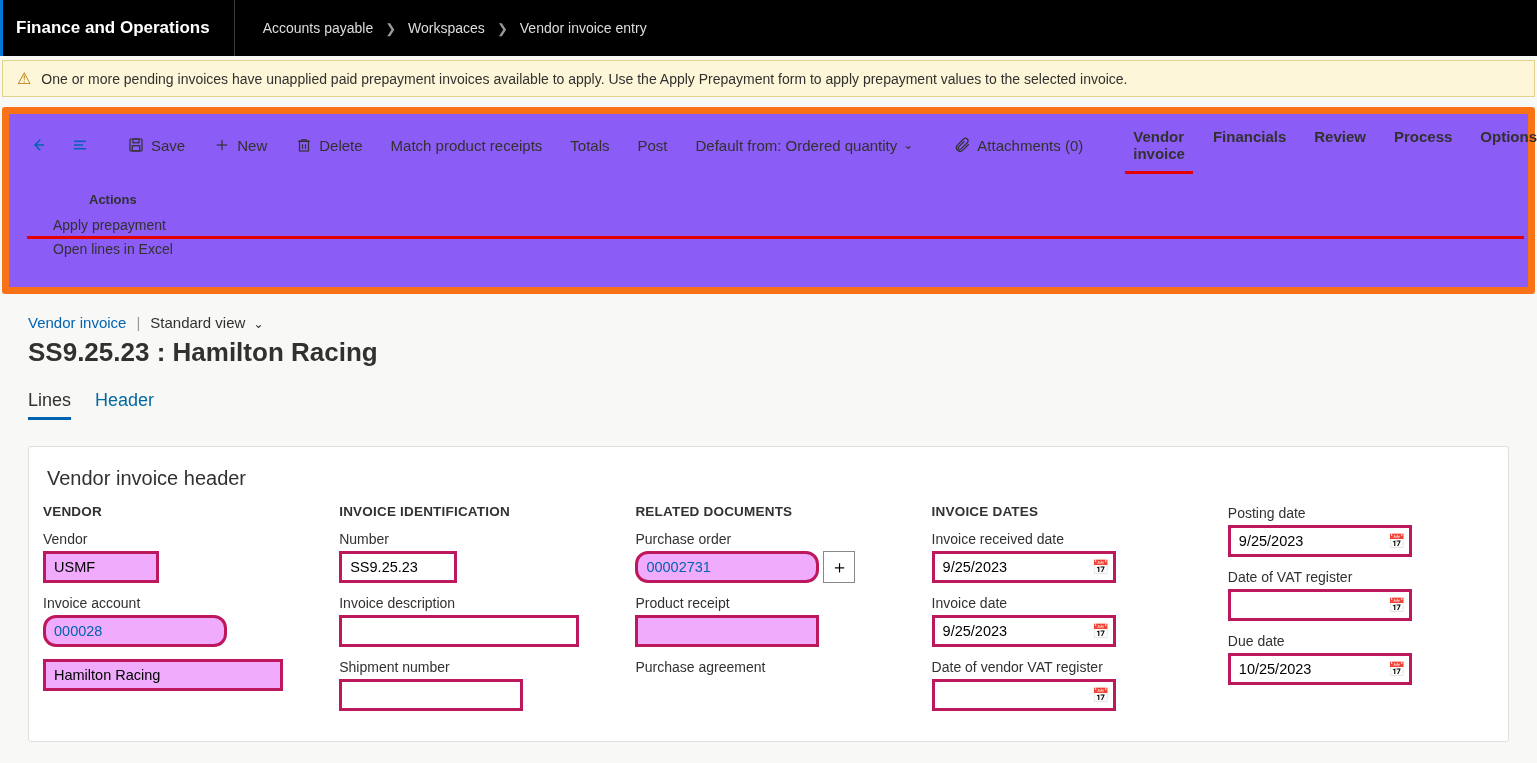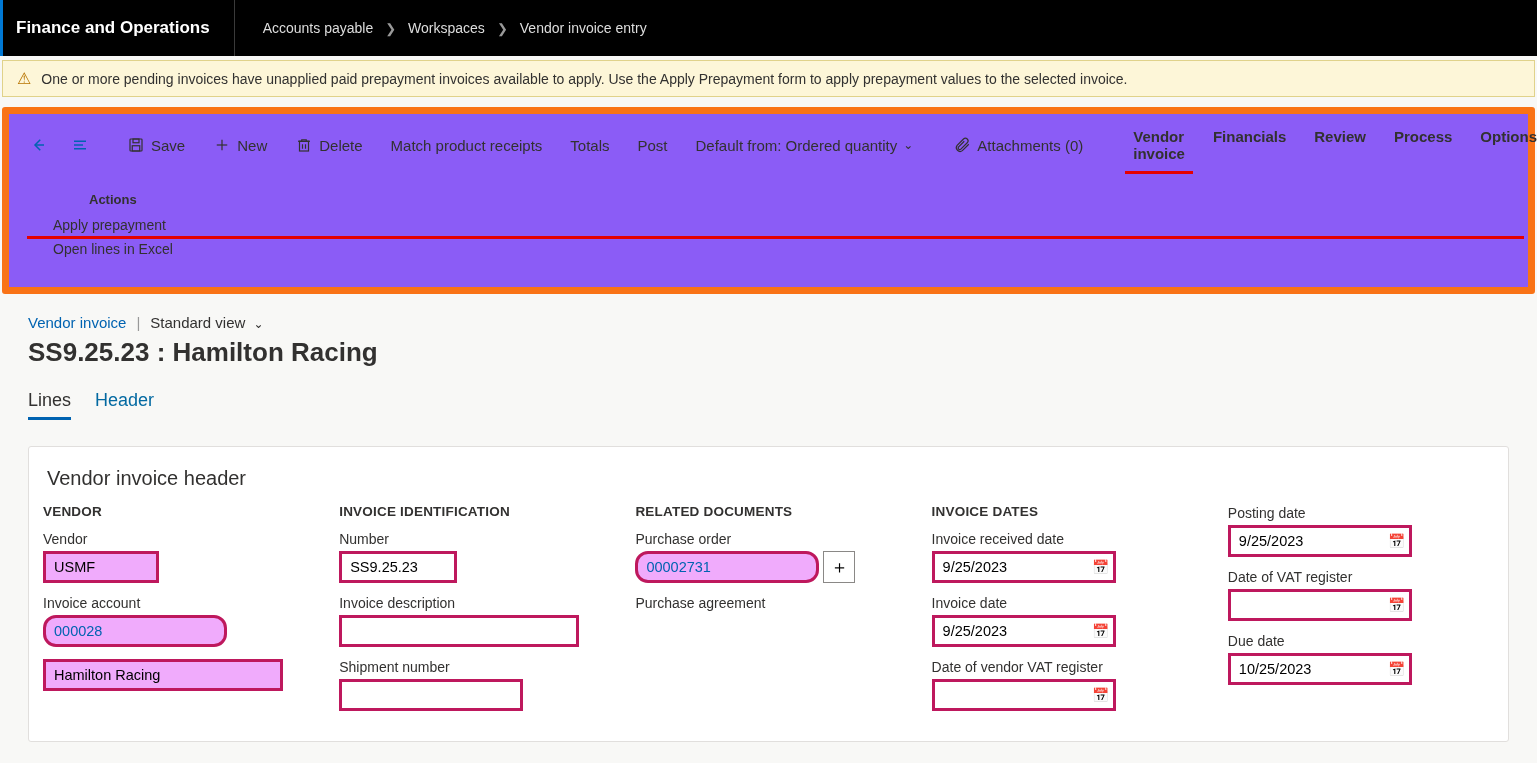--- a/index.html
+++ b/index.html
@@ -213,20 +213,24 @@
         <div class="fld">
           <label class="fld-label">Purchase order</label>
           <div class="inp-row">
             <input class="inp ro link" readonly="" value="00002731" style="">
             <button class="plus-btn">
                 <span>＋</span>
               </button>
           </div>
         </div>
         <div class="fld">
+          <label class="fld-label">Product receipt</label>
+          <input class="inp ro" readonly="" value="" style="">
+        </div>
+        <div class="fld">
           <label class="fld-label">Purchase agreement</label>
         </div>
       </div>
 
       <div class="col">
         <div class="sect-hdr">INVOICE DATES</div>
         <div class="fld">
           <label class="fld-label">Invoice received date</label>
           <div class="date-wrap">
             <input class="inp" value="9/25/2023" style="">

